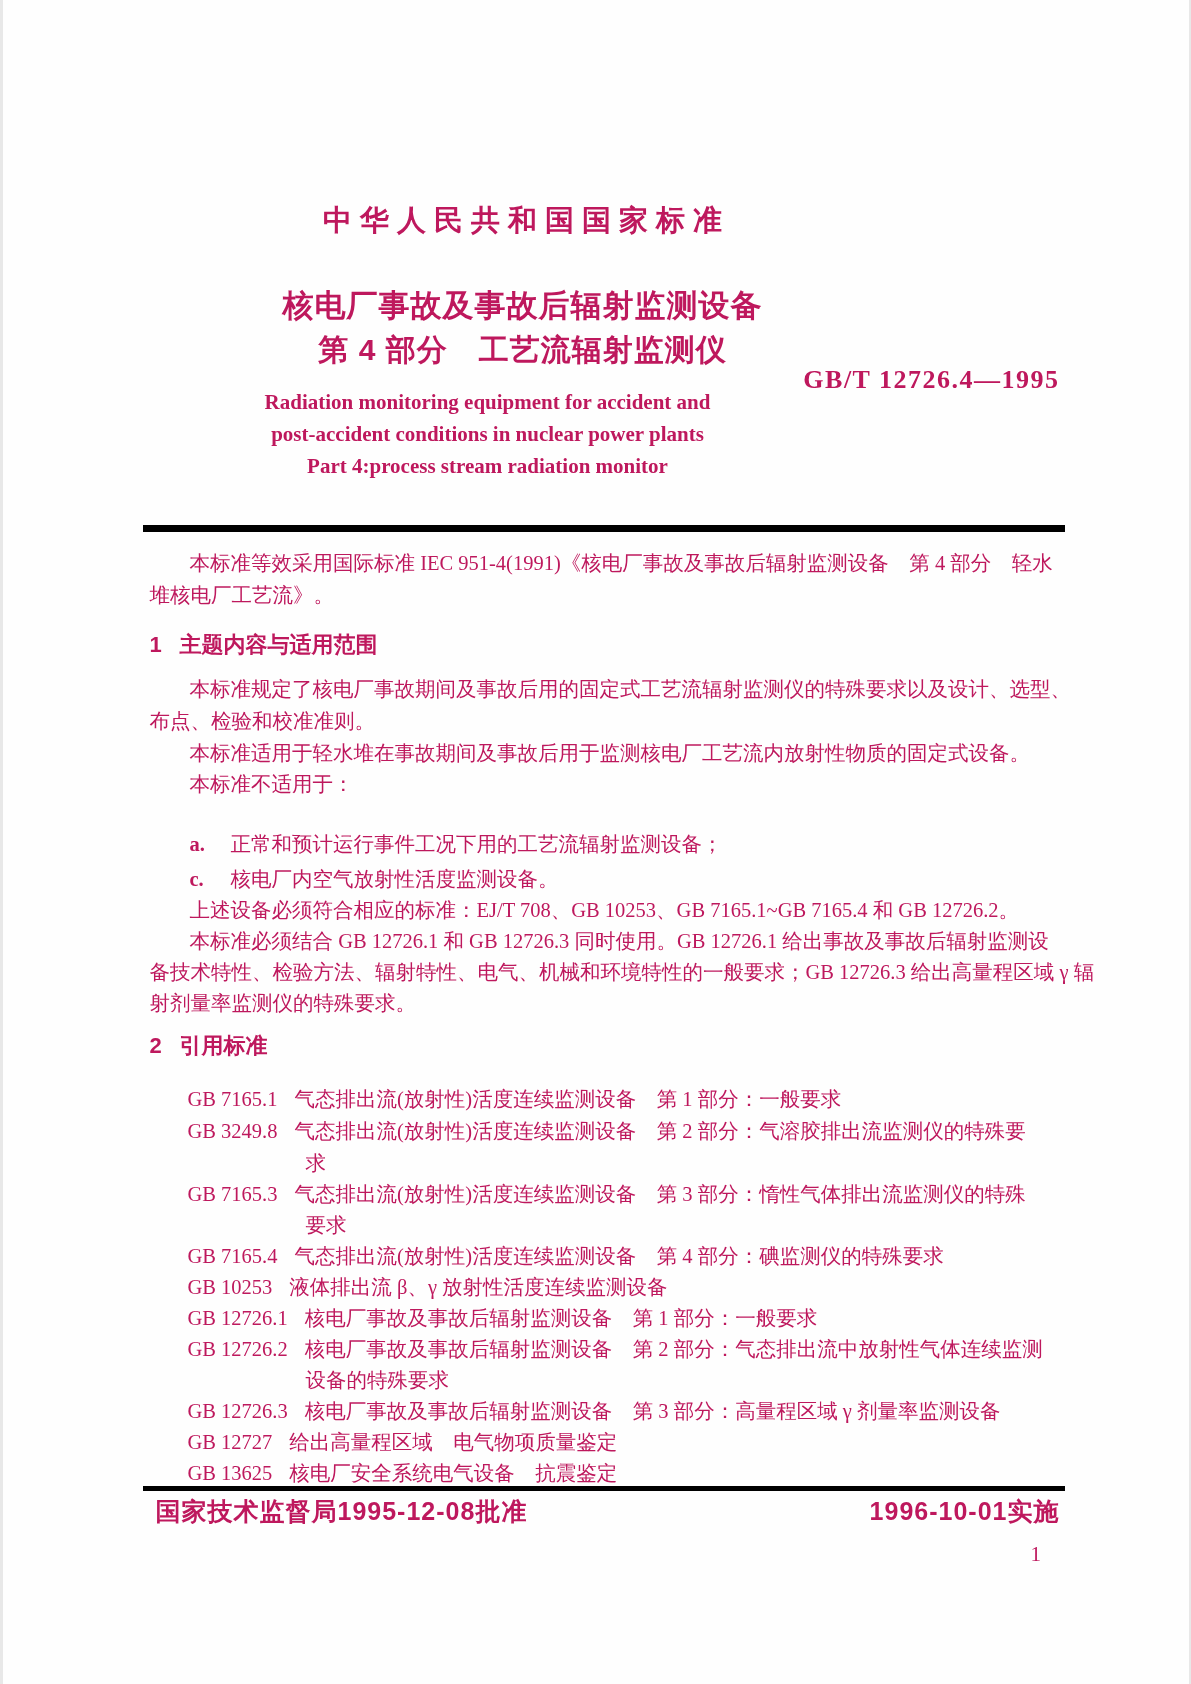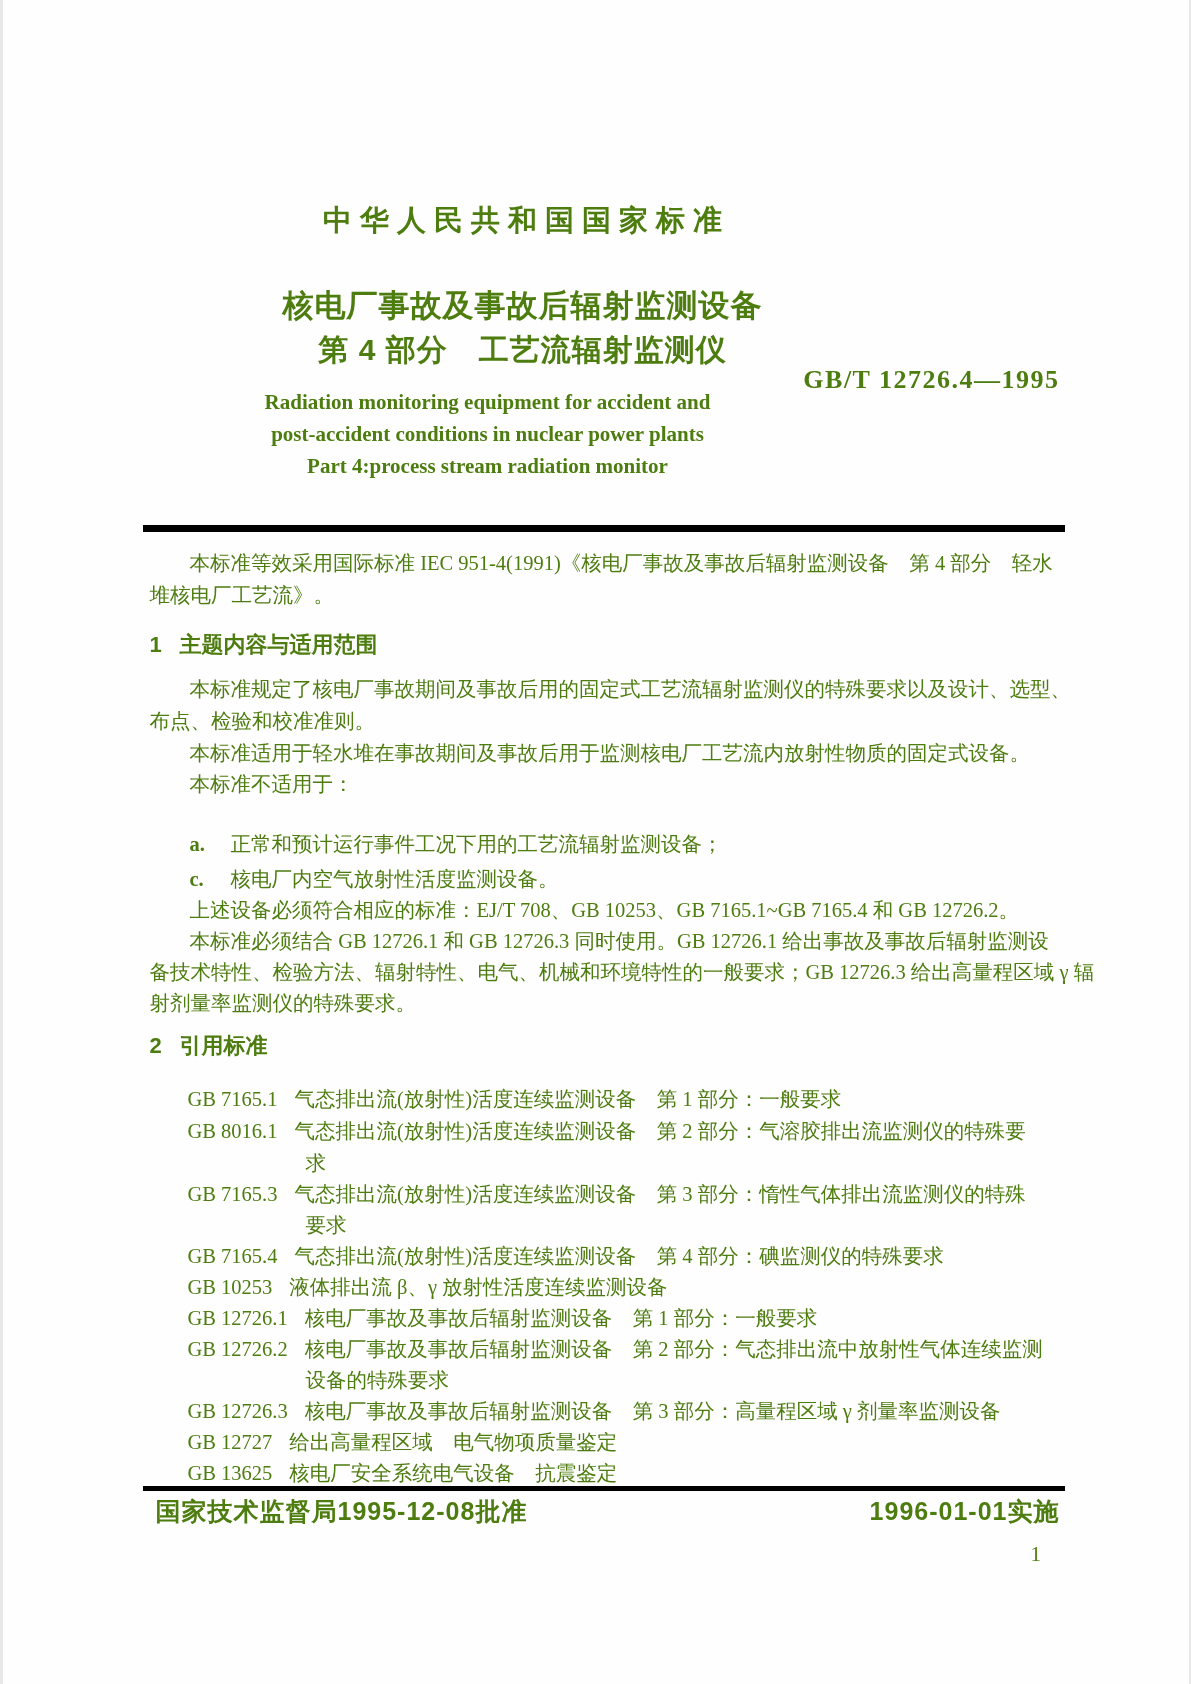--- a/index.html
+++ b/index.html
@@ -3,21 +3,21 @@
 <meta charset="utf-8">
 <style>
   html,body{margin:0;padding:0;background:#e8e8e8;}
   .page{
     position:relative;
     width:1186px;height:1684px;
     margin:0 auto;
     background:#fefefe;
     overflow:hidden;
     font-family:"Liberation Serif","DejaVu Serif",serif;
-    color:#4d7c0f;
+    color:#be185d;
   }
   
   .cn-standard{
     position:absolute;left:145px;top:201px;width:750px;
     text-align:center;
     font-family:"Liberation Sans","DejaVu Sans",sans-serif;
     font-weight:bold;font-size:29px;letter-spacing:8px;text-indent:8px;
     white-space:nowrap;
   }
   .doc-title-1{
@@ -122,21 +122,21 @@
   <div class="bline" style="left:147px;top:991px;">射剂量率监测仪的特殊要求。</div>
 
   <div class="heading" style="left:147px;top:1031px;">
     <span class="sec-num">2</span><span>引用标准</span>
   </div>
 
   <div class="bline" style="left:185px;top:1087px;">
     <span class="ref-label">GB 7165.1</span><span class="ref-text">气态排出流(放射性)活度连续监测设备　第 1 部分：一般要求</span>
   </div>
   <div class="bline" style="left:185px;top:1119px;">
-    <span class="ref-label">GB 8016.1</span><span class="ref-text">气态排出流(放射性)活度连续监测设备　第 2 部分：气溶胶排出流监测仪的特殊要</span>
+    <span class="ref-label">GB 3249.8</span><span class="ref-text">气态排出流(放射性)活度连续监测设备　第 2 部分：气溶胶排出流监测仪的特殊要</span>
   </div>
   <div class="bline" style="left:303px;top:1151px;">求</div>
   <div class="bline" style="left:185px;top:1182px;">
     <span class="ref-label">GB 7165.3</span><span class="ref-text">气态排出流(放射性)活度连续监测设备　第 3 部分：惰性气体排出流监测仪的特殊</span>
   </div>
   <div class="bline" style="left:303px;top:1213px;">要求</div>
   <div class="bline" style="left:185px;top:1244px;">
     <span class="ref-label">GB 7165.4</span><span class="ref-text">气态排出流(放射性)活度连续监测设备　第 4 部分：碘监测仪的特殊要求</span>
   </div>
   <div class="bline" style="left:185px;top:1275px;">
@@ -154,16 +154,16 @@
   </div>
   <div class="bline" style="left:185px;top:1430px;">
     <span class="ref-label">GB 12727</span><span class="ref-text">给出高量程区域　电气物项质量鉴定</span>
   </div>
   <div class="bline" style="left:185px;top:1461px;">
     <span class="ref-label">GB 13625</span><span class="ref-text">核电厂安全系统电气设备　抗震鉴定</span>
   </div>
 
   <div class="rule rule-bottom"></div>
   <div class="footer-text footer-left">国家技术监督局1995-12-08批准</div>
-  <div class="footer-text footer-right">1996-01-01实施</div>
+  <div class="footer-text footer-right">1996-10-01实施</div>
   <div class="page-num">1</div>
 
 </div>
 
 </body></html>

